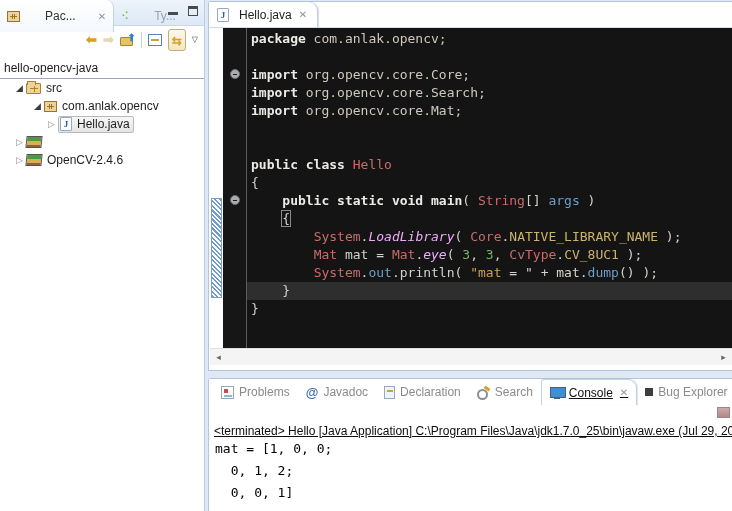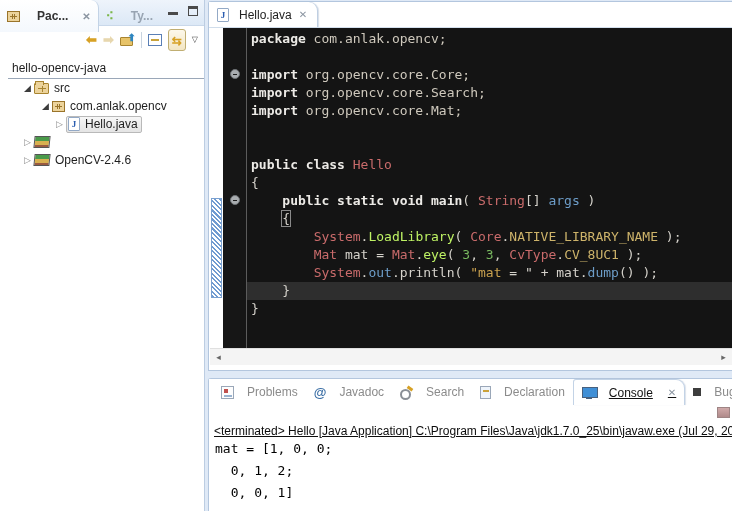--- a/index.html
+++ b/index.html
@@ -4,21 +4,21 @@
 <style>
   * { margin:0; padding:0; box-sizing:border-box; }
   html,body { width:732px; height:511px; overflow:hidden; }
   body { background:#dfe9f6; font-family:"Liberation Sans", sans-serif; position:relative; }
 
   
   .left-panel { position:absolute; left:0; top:0; width:205px; height:511px;
                 background:#ffffff; border-right:1px solid #bccde2; }
   .lp-tabbar { height:26px; background:linear-gradient(#eef4fb,#dce8f6);
                border-bottom:1px solid #c9d8ea; display:flex; align-items:stretch; position:relative; }
-  .lp-tab { display:flex; align-items:center; gap:12px; padding:16px 7px; font-size:12px; color:#333;font-weight:bold; }
+  .lp-tab { display:flex; align-items:center; gap:20px; padding:16px 7px; font-size:12px; color:#333; }
   .lp-tab.sel { background:linear-gradient(#ffffff,#f4f8fd); border-right:1px solid #c3d3e6;
                 border-top-right-radius:8px; }
   .lp-tab.dim { color:#98a4b2; }
   .tab-close { color:#8a94a0; font-size:10px; margin-left:2px; }
   .winbtns { position:absolute; right:6px; top:6px; display:flex; gap:10px; }
   .btn-min { width:10px; height:9px; border-bottom:3px solid #4a4a4a; }
   .btn-max { width:10px; height:10px; border:1px solid #4a4a4a; border-top:3px solid #4a4a4a; }
 
   .lp-toolbar { height:27px; display:flex; align-items:center; justify-content:flex-end;
                 gap:6px; padding:0 6px; background:#fff; }
@@ -30,21 +30,21 @@
                     background:#e7c368; border:1px solid #a8842f; border-radius:1px; }
   .ico-up .arrow { position:absolute; right:-1px; top:-2px; color:#2e86c1; font-size:10px; font-weight:bold; }
   .tb-sep { width:1px; height:16px; background:#c9d4e0; }
   .ico-collapse { width:14px; height:12px; border:1px solid #5a7fb5; background:#fff; position:relative; }
   .ico-collapse::after { content:""; position:absolute; left:2px; top:4px; width:8px; height:2px; background:#c8a23a; }
   .btn-link { border:1px solid #c0ae72; border-radius:3px; background:linear-gradient(#fdf8ea,#f3e6c4);
               padding:1px 3px; }
   .ico-link { color:#d7a125; font-weight:bold; font-size:12px; }
   .ico-viewmenu { color:#4a4a4a; font-size:8px; }
 
-  .tree { font-size:12px; color:#1e1e1e; padding-top:6px;padding-left:8px; }
+  .tree { font-size:12px; color:#1e1e1e; padding-top:6px; }
   .tree-project { padding:2px 4px 3px 4px; }
   .tree-underline { height:1px; background:#9aa7b8; margin:0; }
   .tree-row { display:flex; align-items:center; height:18px; white-space:nowrap; overflow:hidden; }
   .tw { display:inline-flex; width:13px; justify-content:center; flex:none; }
   .arr-exp { color:#3c3c3c; font-size:9px; }
   .arr-col { color:#8a8a8a; font-size:9px; }
   .t-ico { flex:none; margin-right:5px; position:relative; }
   .ico-srcfolder { width:15px; height:11px; background:#ecd39b; border:1px solid #a8842f; border-radius:1px; }
   .ico-srcfolder::before { content:""; position:absolute; left:0; top:-3px; width:7px; height:3px;
                            background:#ecd39b; border:1px solid #a8842f; border-bottom:none; }
@@ -86,36 +86,36 @@
                  background:#a9adb0; border:1px solid #6d7174; }
   .fold-marker::after { content:""; position:absolute; left:2px; top:4px; width:4px; height:1px; background:#1d1d1d; }
   .code-area { flex:1; overflow:hidden; padding-top:2px; font-family:"DejaVu Sans Mono", monospace;
                font-size:13px; line-height:18px; }
   .code-line { white-space:pre; height:18px; padding-left:4px; }
   .code-line.hl { background:#2e2e2e; }
   .tk-kw { color:#eceae6; font-weight:bold; }
   .tk-def { color:#cfc9bd; }
   .tk-plain { color:#d5d2cb; }
   .tk-type { color:#c96b6b; }
-  .tk-method { color:#bef264; }
+  .tk-method { color:#f0abfc; font-style:italic; }
   .tk-const { color:#cdb36a; }
   .tk-num { color:#78b75f; }
   .tk-str { color:#cba24e; }
   .tk-field { color:#6d9dc8; }
   .tk-bracebox { color:#d5d2cb; outline:1px solid #8a8a8a; }
   .ed-hscroll { position:absolute; left:1px; right:0; top:346px; height:17px; background:#f4f4f4;
                 border-top:1px solid #e0e0e0; display:flex; justify-content:space-between; align-items:center; }
   .scroll-arrow { width:17px; text-align:center; color:#666; font-size:9px; }
 
   
   .bottom-panel { position:absolute; left:208px; top:378px; width:524px; height:133px;
                   background:#ffffff; border:1px solid #b3c6de; border-right:none; border-bottom:none;
                   border-top-left-radius:3px; }
   .bp-tabbar { height:26px; display:flex; align-items:stretch; padding-left:4px; background:#fff; }
-  .bp-tab { display:flex; align-items:center; gap:13px; padding:0 8px; font-size:12px; color:#8b8b8b;
+  .bp-tab { display:flex; align-items:center; gap:5px; padding:0 8px; font-size:12px; color:#8b8b8b;
             white-space:nowrap;justify-content:center; }
   .bp-tab.sel { color:#111; border:1px solid #c3d3e6; border-bottom:none;
                 border-top-left-radius:3px; border-top-right-radius:9px; background:#fff;
                 box-shadow:1px 0 1px rgba(140,160,190,.3);text-decoration:underline; }
   .bp-toolbar { height:16px; position:relative; }
   .ico-terminate { position:absolute; right:2px; top:2px; width:13px; height:11px;
                    background:linear-gradient(#cfa9a9,#b08a8a); border:1px solid #9e8484; }
   .console-status { font-size:12px; color:#0d0d0d; padding:3px 0 1px 5px; white-space:nowrap;
                     overflow:hidden; text-decoration:underline; }
   .console-out { font-family:"DejaVu Sans Mono", monospace; font-size:13px; color:#000;
@@ -259,26 +259,26 @@
   <div class="bp-tabbar">
     <div class="bp-tab">
       <span class="ico-problems"></span>
       <span>Problems</span>
     </div>
     <div class="bp-tab">
       <span class="ico-at">@</span>
       <span>Javadoc</span>
     </div>
     <div class="bp-tab">
+      <span class="ico-decl"></span>
+      <span>Declaration</span>
+    </div>
+    <div class="bp-tab">
       <span class="ico-search"></span>
       <span>Search</span>
-    </div>
-    <div class="bp-tab">
-      <span class="ico-decl"></span>
-      <span>Declaration</span>
     </div>
     <div class="bp-tab sel">
       <span class="ico-console"></span>
       <span>Console</span>
       <span class="tab-close">✕</span>
     </div>
     <div class="bp-tab">
       <span class="ico-bugsq"></span>
       <span>Bug Explorer</span>
     </div>

